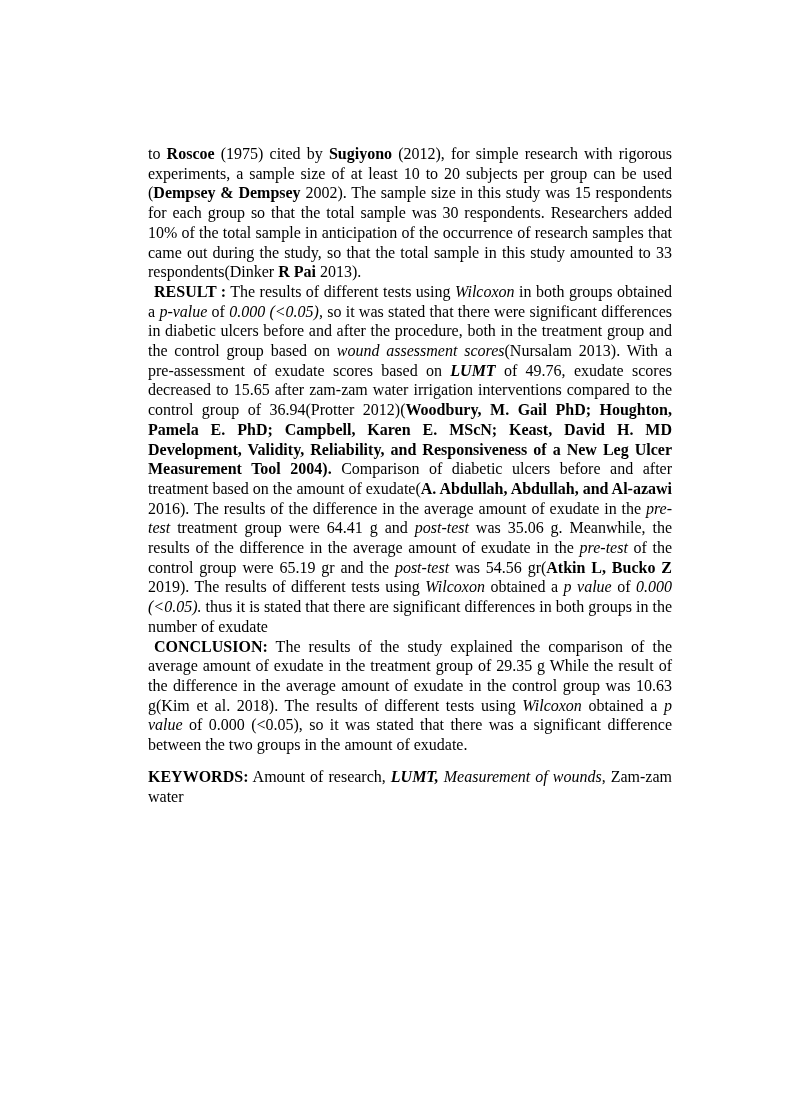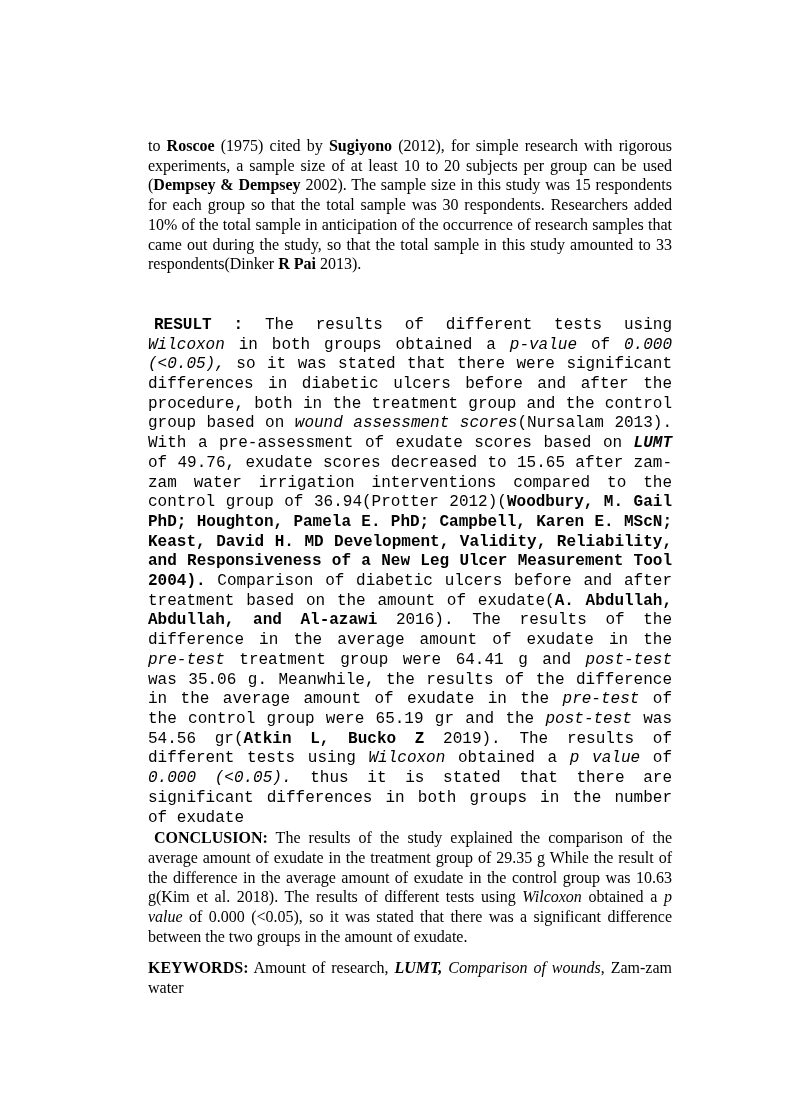--- a/index.html
+++ b/index.html
@@ -11,42 +11,42 @@
     height: 1111px;
     background: #ffffff;
     overflow: hidden;
     position: relative;
     font-family: "Liberation Serif", "DejaVu Serif", serif;
     color: #000000;
   }
   .page {
     position: absolute;
     left: 148px;
-    top: 136px;
+    top: 144px;
     width: 524px;
   }
   .para {
     margin: 0;
     padding: 0;
     font-size: 16px;
     line-height: 19.7px;
     text-align: justify;
     color: #000000;
   }
   
   .p-sample-size   { margin-top: 0; }
-  .p-result        { margin-top: 42px; text-indent: 6px; font-family: Liberation Mono, monospace; }
+  .p-result        { text-indent: 6px; }
   .p-conclusion    {  text-indent: 6px; }
   .p-keywords      { margin-top: 12px; }
   .run-b  { font-weight: bold; }
   .run-i  { font-style: italic; }
 </style>
 </head>
 <body>
 
 <div class="page">
   <div id="doc">
       <p class="para p-sample-size"><span class="">to </span><span class="run-b ">Roscoe</span><span class=""> (1975) cited by </span><span class="run-b ">Sugiyono</span><span class=""> (2012), for simple research with rigorous experiments, a sample size of at least 10 to 20 subjects per group can be used (</span><span class="run-b ">Dempsey &amp; Dempsey</span><span class=""> 2002). The sample size in this study was 15 respondents for each group so that the total sample was 30 respondents. Researchers added 10% of the total sample in anticipation of the occurrence of research samples that came out during the study, so that the total sample in this study amounted to 33 respondents(Dinker </span><span class="run-b ">R Pai</span><span class=""> 2013).</span></p>
       <p class="para p-result"><span class="run-b ">RESULT :</span><span class=""> The results of different tests using </span><span class="run-i">Wilcoxon</span><span class=""> in both groups obtained a </span><span class="run-i">p-value</span><span class=""> of </span><span class="run-i">0.000 (&lt;0.05),</span><span class=""> so it was stated that there were significant differences in diabetic ulcers before and after the procedure, both in the treatment group and the control group based on </span><span class="run-i">wound assessment scores</span><span class="">(Nursalam 2013). With a pre-assessment of exudate scores based on </span><span class="run-b run-i">LUMT</span><span class=""> of 49.76, exudate scores decreased to 15.65 after zam-zam water irrigation interventions compared to the control group of 36.94(Protter 2012)(</span><span class="run-b ">Woodbury, M. Gail PhD; Houghton, Pamela E. PhD; Campbell, Karen E. MScN; Keast, David H. MD Development, Validity, Reliability, and Responsiveness of a New Leg Ulcer Measurement Tool 2004).</span><span class=""> Comparison of diabetic ulcers before and after treatment based on the amount of exudate(</span><span class="run-b ">A. Abdullah, Abdullah, and Al-azawi</span><span class=""> 2016). The results of the difference in the average amount of exudate in the </span><span class="run-i">pre-test</span><span class=""> treatment group were 64.41 g and </span><span class="run-i">post-test</span><span class=""> was 35.06 g. Meanwhile, the results of the difference in the average amount of exudate in the </span><span class="run-i">pre-test</span><span class=""> of the control group were 65.19 gr and the </span><span class="run-i">post-test</span><span class=""> was 54.56 gr(</span><span class="run-b ">Atkin L, Bucko Z</span><span class=""> 2019). The results of different tests using </span><span class="run-i">Wilcoxon</span><span class=""> obtained a </span><span class="run-i">p value</span><span class=""> of </span><span class="run-i">0.000 (&lt;0.05).</span><span class=""> thus it is stated that there are significant differences in both groups in the number of exudate</span></p>
       <p class="para p-conclusion"><span class="run-b ">CONCLUSION:</span><span class=""> The results of the study explained the comparison of the average amount of exudate in the treatment group of 29.35 g While the result of the difference in the average amount of exudate in the control group was 10.63 g(Kim et al. 2018). The results of different tests using </span><span class="run-i">Wilcoxon</span><span class=""> obtained a </span><span class="run-i">p value</span><span class=""> of 0.000 (&lt;0.05), so it was stated that there was a significant difference between the two groups in the amount of exudate.</span></p>
-      <p class="para p-keywords"><span class="run-b ">KEYWORDS:</span><span class=""> Amount of research, </span><span class="run-b run-i">LUMT,</span><span class=""> </span><span class="run-i">Comparison of wounds</span><span class="">, Zam-zam water</span></p>
+      <p class="para p-keywords"><span class="run-b ">KEYWORDS:</span><span class=""> Amount of research, </span><span class="run-b run-i">LUMT,</span><span class=""> </span><span class="run-i">Measurement of wounds</span><span class="">, Zam-zam water</span></p>
     </div>
 </div>
 
 </body></html>

